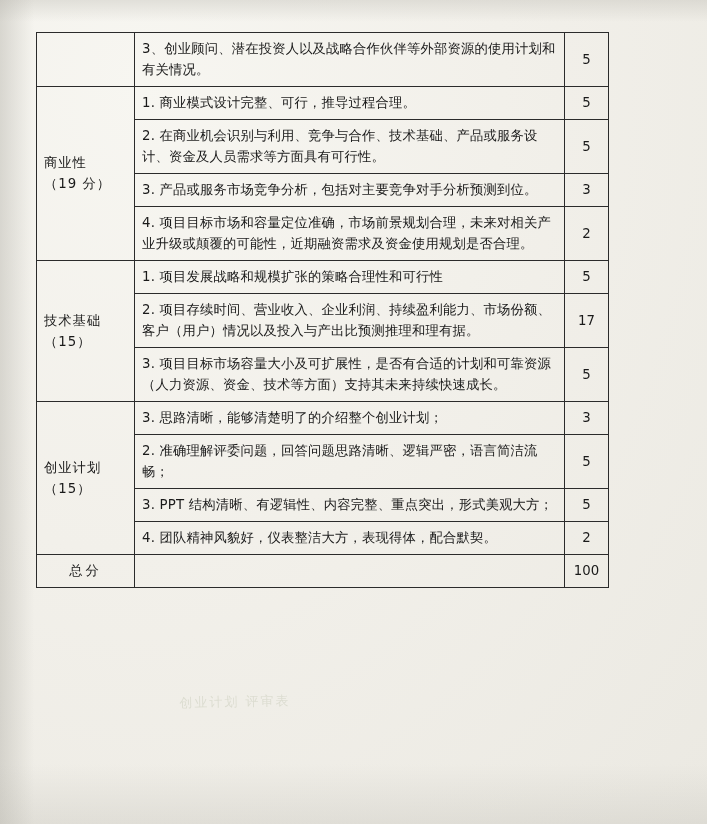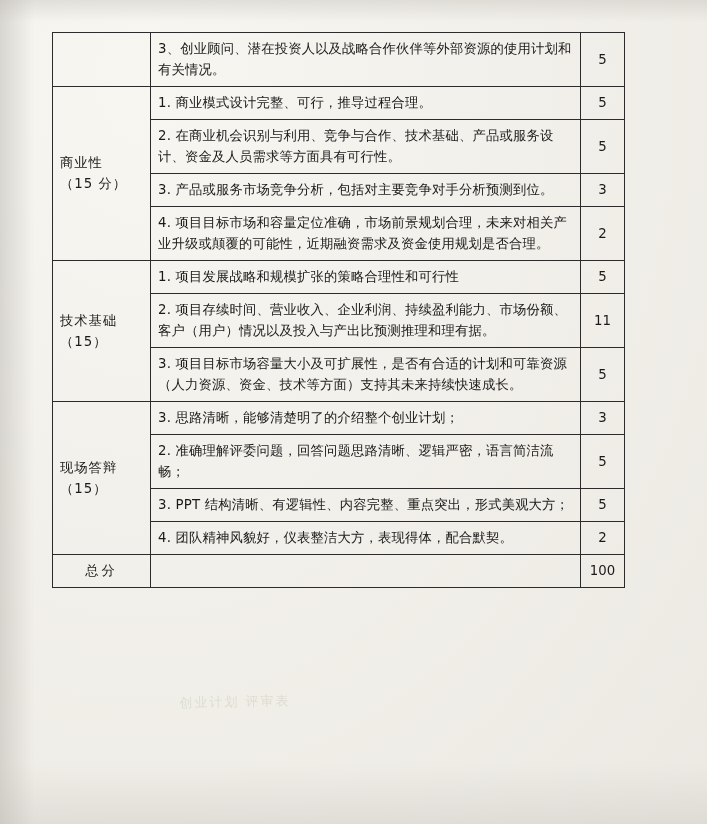--- a/index.html
+++ b/index.html
@@ -53,21 +53,21 @@
     font-family: "DejaVu Sans", sans-serif;
     font-size: 13px;
     line-height: 20px;
     letter-spacing: 2px;
     transform: rotate(-1.2deg);
     pointer-events: none;
   }
 
   .table-wrap {
     position: absolute;
-    left: 52px;
+    left: 36px;
     top: 32px;
     width: 572px;
   }
   table.score-table {
     border-collapse: collapse;
     width: 572px;
     table-layout: fixed;
     background: transparent;
   }
   table.score-table td {
@@ -133,21 +133,21 @@
     <tbody>
       <tr>
         <td class="cat blank"></td>
         <td class="desc">3、创业顾问、潜在投资人以及战略合作伙伴等外部资源的使用计划和有关情况。</td>
         <td class="score">5</td>
       </tr>
 
       <tr>
         <td class="cat" rowspan="4">
           <span>商业性</span>
-          <span class="cat-line2">（15 分）</span>
+          <span class="cat-line2">（19 分）</span>
         </td>
         <td class="desc">1. 商业模式设计完整、可行，推导过程合理。</td>
         <td class="score">5</td>
       </tr>
       <tr>
         <td class="desc">2. 在商业机会识别与利用、竞争与合作、技术基础、产品或服务设计、资金及人员需求等方面具有可行性。</td>
         <td class="score">5</td>
       </tr>
       <tr>
         <td class="desc">3. 产品或服务市场竞争分析，包括对主要竞争对手分析预测到位。</td>
@@ -161,30 +161,30 @@
       <tr>
         <td class="cat" rowspan="3">
           <span>技术基础</span>
           <span class="cat-line2">（15）</span>
         </td>
         <td class="desc">1. 项目发展战略和规模扩张的策略合理性和可行性</td>
         <td class="score">5</td>
       </tr>
       <tr>
         <td class="desc">2. 项目存续时间、营业收入、企业利润、持续盈利能力、市场份额、客户（用户）情况以及投入与产出比预测推理和理有据。</td>
-        <td class="score">11</td>
+        <td class="score">17</td>
       </tr>
       <tr>
         <td class="desc">3. 项目目标市场容量大小及可扩展性，是否有合适的计划和可靠资源（人力资源、资金、技术等方面）支持其未来持续快速成长。</td>
         <td class="score">5</td>
       </tr>
 
       <tr>
         <td class="cat" rowspan="4">
-          <span>现场答辩</span>
+          <span>创业计划</span>
           <span class="cat-line2">（15）</span>
         </td>
         <td class="desc">3. 思路清晰，能够清楚明了的介绍整个创业计划；</td>
         <td class="score">3</td>
       </tr>
       <tr>
         <td class="desc">2. 准确理解评委问题，回答问题思路清晰、逻辑严密，语言简洁流畅；</td>
         <td class="score">5</td>
       </tr>
       <tr>

